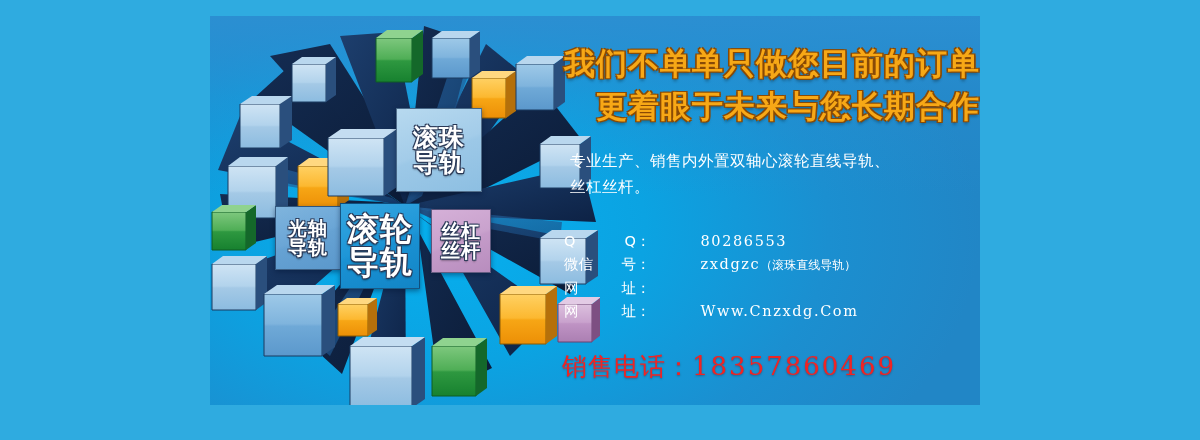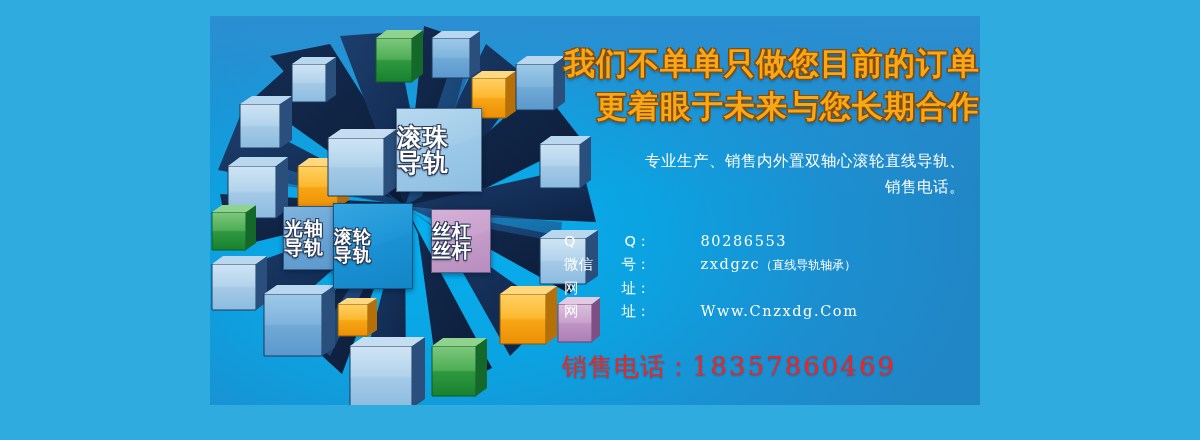--- a/index.html
+++ b/index.html
@@ -25,42 +25,42 @@
 
   
   .cubes{position:absolute;left:0;top:0;width:390px;height:389px;}
   .cubes svg{display:block;width:390px;height:389px;}
 
   
   .lab{
     position:absolute;
     border:1px solid rgba(10,30,60,.55);
     box-shadow:0 2px 5px rgba(0,20,50,.45);
-    display:flex;flex-direction:column;justify-content:center;
+    display:flex;flex-direction:column;align-items:center;justify-content:center;
     color:#ffffff;
     font-weight:bold;
     line-height:1.02;
     text-shadow:
       -1px -1px 0 #2b3a58, 1px -1px 0 #2b3a58,
       -1px  1px 0 #2b3a58, 1px  1px 0 #2b3a58,
        0    2px 2px rgba(0,0,0,.45);
     letter-spacing:1px;
   }
   .lab span{display:block;white-space:nowrap;}
 
   .lab-gunzhu{
     left:186px;top:92px;width:84px;height:82px;font-size:25px;
     background:linear-gradient(160deg,#b7d9ef 0%,#a3cce9 48%,#9cc8e7 52%,#8dbfe2 100%);
   }
   .lab-guangzhou{
-    left:73px;top:190px;width:64px;height:62px;font-size:19px;
+    left:65px;top:190px;width:64px;height:62px;font-size:19px;
     background:linear-gradient(160deg,#7fb4dd 0%,#6ba6d6 48%,#66a2d3 52%,#5b98cc 100%);
   }
   .lab-gunlun{
-    left:123px;top:187px;width:78px;height:84px;font-size:18px;
+    left:130px;top:187px;width:78px;height:84px;font-size:32px;
     background:linear-gradient(160deg,#35a6e0 0%,#1e96d7 48%,#1a91d3 52%,#1285c6 100%);
   }
   .lab-sigang{
     left:221px;top:193px;width:58px;height:62px;font-size:19px;
     background:linear-gradient(160deg,#d5b0d8 0%,#c9a2cd 48%,#c49bc9 52%,#b88dbe 100%);
     font-family:Liberation Serif, serif;
   }
 
   
   .content{position:absolute;left:340px;top:0;width:430px;height:389px;}
@@ -78,21 +78,21 @@
       -1.4px  1.4px 0 #8a4a05, 1.4px  1.4px 0 #8a4a05,
        0 3px 3px rgba(0,0,0,.30);
   }
   .headline .l{display:block;white-space:nowrap;}
 
   .subtext{
     position:absolute;left:20px;top:132px;width:395px;
     color:#ffffff;
     font-size:15.5px;
     line-height:1.68;
-    text-align:right;
+    text-align:left;
     letter-spacing:.5px;
   }
 
   .contact{
     position:absolute;left:0;top:214px;width:430px;
     color:#ffffff;
     font-size:14.5px;
     line-height:1.62;
   }
   .crow{display:flex;align-items:baseline;padding-left:14px;}
@@ -342,42 +342,42 @@
 
     <div class="content">
 
       <div class="headline">
         <span class="l">我们不单单只做您目前的订单</span>
         <span class="l">更着眼于未来与您长期合作</span>
       </div>
 
       <div class="subtext">
         <div>专业生产、销售内外置双轴心滚轮直线导轨、</div>
-        <div>销售电话。</div>
+        <div>丝杠丝杆。</div>
       </div>
 
       <div class="contact">
 
         <div class="crow">
           <span class="clabel">
             <i>Q</i>
             <i>Q</i>
           </span>
           <span class="ccolon">：</span>
           <span class="cvalue">80286553</span>
         </div>
 
         <div class="crow">
           <span class="clabel">
             <i>微信</i>
             <i>号</i>
           </span>
           <span class="ccolon">：</span>
           <span class="cvalue">zxdgzc</span>
-          <span class="cnote">（直线导轨轴承）</span>
+          <span class="cnote">（滚珠直线导轨）</span>
         </div>
 
         <div class="crow">
           <span class="clabel">
             <i>网</i>
             <i>址</i>
           </span>
           <span class="ccolon">：</span>
         </div>
 

